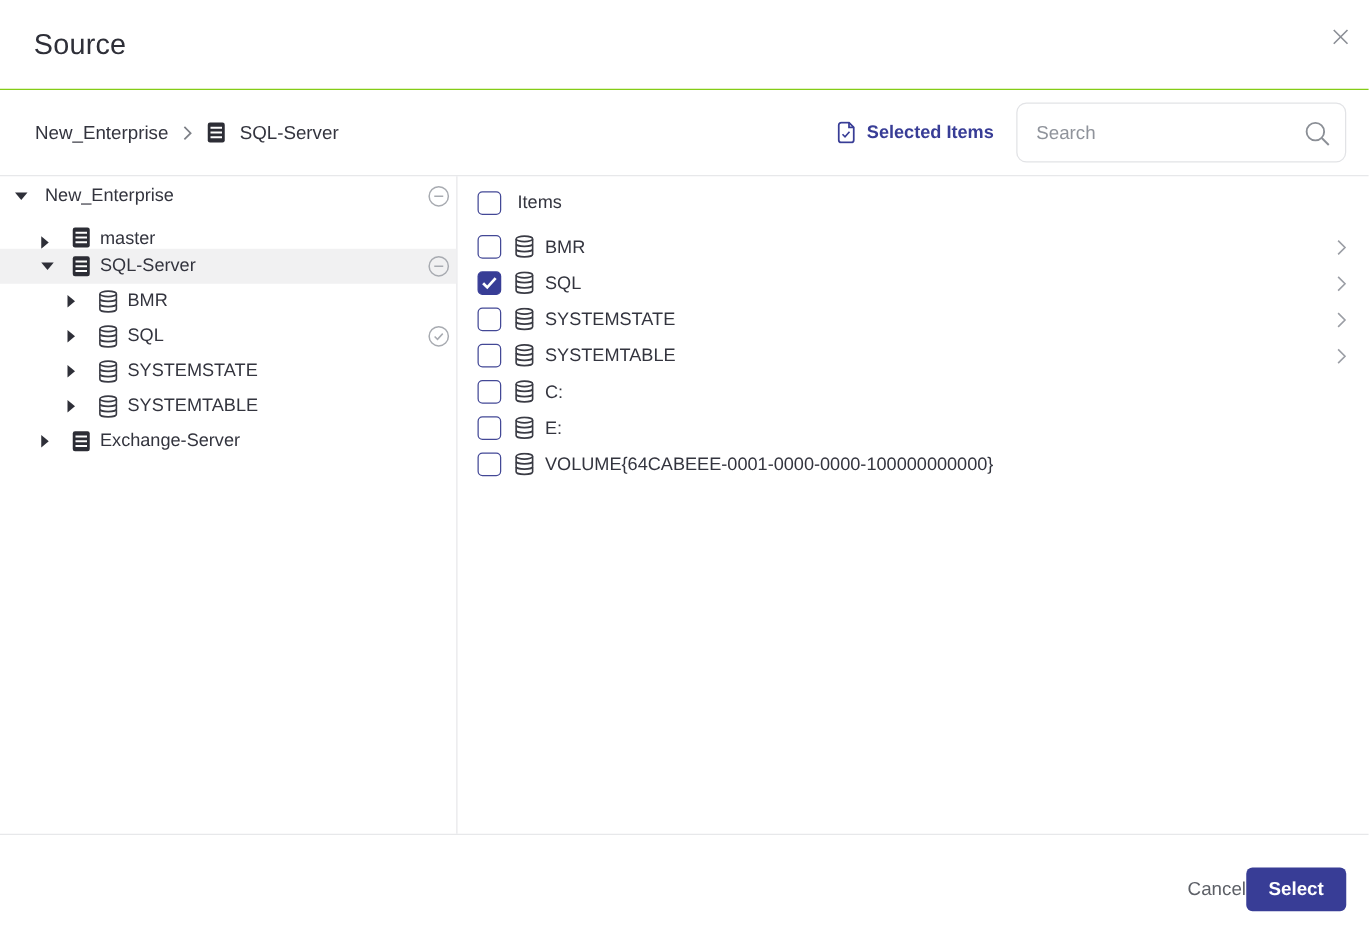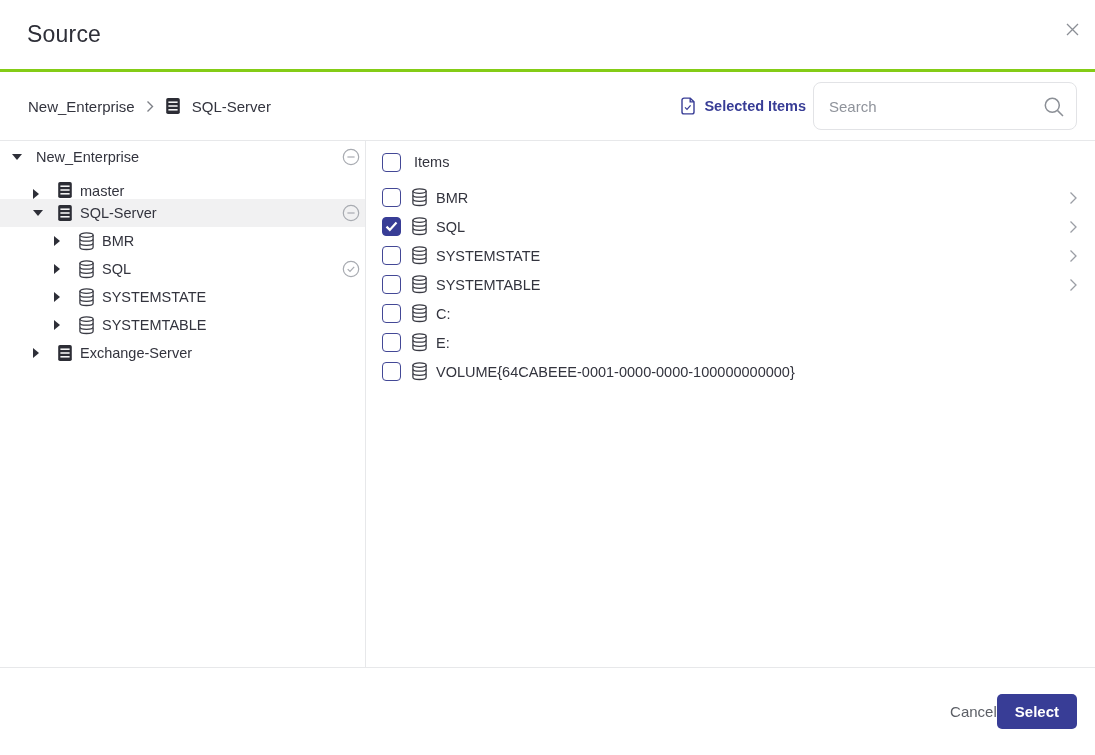--- a/index.html
+++ b/index.html
@@ -2,29 +2,29 @@
 <html><head>
 <meta charset="utf-8">
 <style>
   * { margin: 0; padding: 0; box-sizing: border-box; }
   html, body { width: 1095px; height: 755px; background: #fff; overflow: hidden; }
   body { font-family: "Liberation Sans", sans-serif; color: #33343e; }
 
   .modal { width: 1095px; height: 755px; display: flex; flex-direction: column; background: #fff; }
 
   
-  .modal-header { height: 72px; flex: 0 0 72px; position: relative; border-bottom: 3px solid #84cc16; display: flex; align-items: center; padding-left: 27px; }
+  .modal-header { height: 72px; flex: 0 0 72px; position: relative; border-bottom: 1px solid #84cc16; display: flex; align-items: center; padding-left: 27px; }
   .modal-title { font-size: 23px; font-weight: 400; color: #2e2f38; letter-spacing: .2px; }
   .close-btn { position: absolute; right: 14px; top: 22px; width: 18px; height: 18px; background: none; border: none; cursor: pointer; padding: 0; }
 
   
   .toolbar { height: 68px; flex: 0 0 68px; display: flex; align-items: center; justify-content: space-between; padding: 0 18px 0 28px; }
   .breadcrumb { display: flex; align-items: center; gap: 11px; font-size: 15px; }
   .crumb { cursor: pointer; color: #33343e; }
-  .toolbar-right { display: flex; align-items: center; gap: 7px; }
+  .toolbar-right { display: flex; align-items: center; gap: 18px; }
   .selected-items { display: flex; align-items: center; gap: 8px; background: none; border: none; cursor: pointer; color: #383d96; font-size: 14.5px; font-weight: 700; font-family: "Liberation Sans", sans-serif; }
   .search-box { position: relative; width: 264px; height: 48px; border: 1px solid #e2e3e6; border-radius: 8px; display: flex; align-items: center; }
   .search-box input { border: none; outline: none; width: 180px; margin-left: 15px; font-size: 15px; color: #33343e; font-family: "Liberation Sans", sans-serif; }
   .search-box input::placeholder { color: #8f939b; }
   .search-box svg { position: absolute; right: 11px; top: 13px; }
 
   
   .content { flex: 1 1 auto; display: flex; border-top: 1px solid #e7e8ea; border-bottom: 1px solid #e7e8ea; min-height: 0; }
   .tree-panel { width: 366px; flex: 0 0 366px; border-right: 1px solid #e7e8ea; padding-top: 2px; overflow: hidden; }
 

